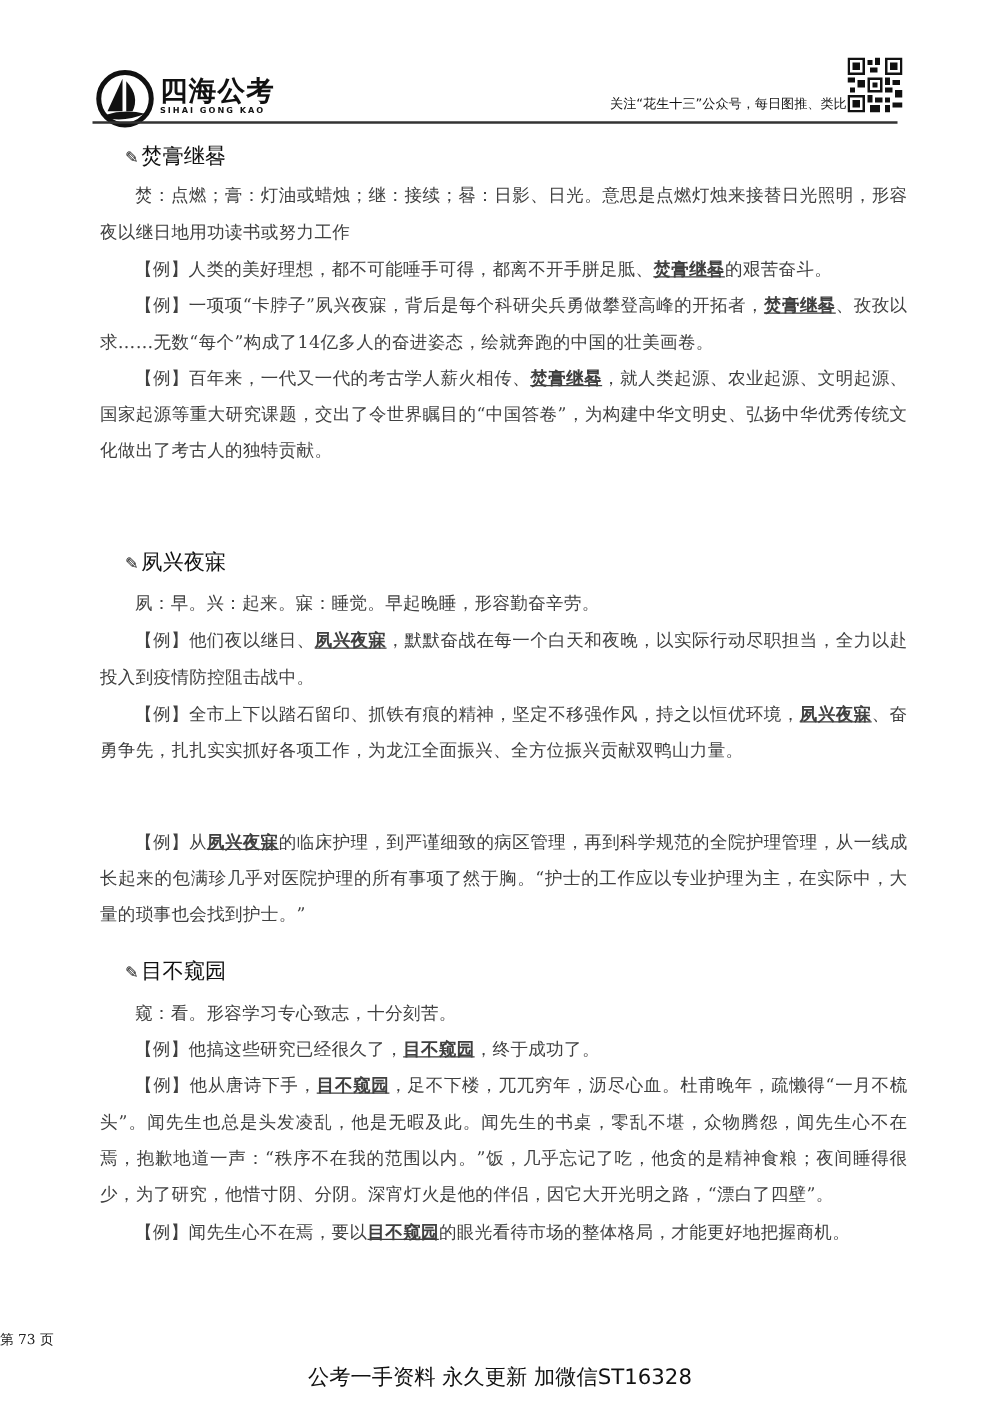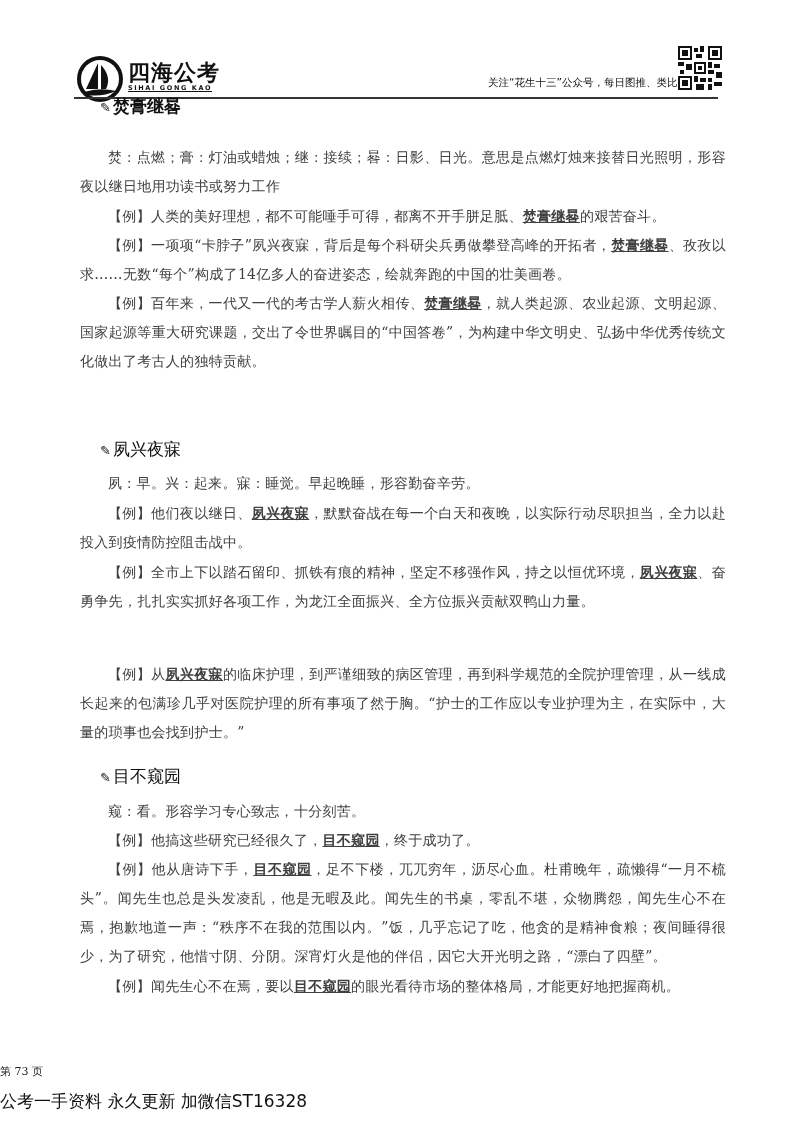--- a/index.html
+++ b/index.html
@@ -3,37 +3,37 @@
 <meta charset="utf-8">
 <style>
   html, body { margin: 0; padding: 0; background: #ffffff; }
   body { width: 800px; height: 1132px; position: relative; overflow: hidden;
          font-family: "DejaVu Serif", "Liberation Serif", serif; color: #111; }
   .header { position: absolute; left: 0; top: 0; width: 723px; height: 100px; }
   .logo { position: absolute; left: 76px; top: 55px; width: 48px; height: 48px; }
   .logo-text { position: absolute; left: 128px; top: 58px; font-family: "DejaVu Sans", sans-serif;
                font-weight: bold; font-size: 22px; letter-spacing: 1px; color: #111; }
   .logo-sub { position: absolute; left: 128px; top: 84px; font-family: "DejaVu Sans", sans-serif;
-              font-weight: bold; font-size: 6.5px; letter-spacing: 1.6px; color: #111; text-decoration: underline; }
+              font-weight: bold; font-size: 6.5px; letter-spacing: 1.6px; color: #111; }
   .header-note { position: absolute; left: 440px; top: 76px; font-family: "DejaVu Sans", sans-serif;
                  font-size: 10.5px; color: #111; margin-left: 48px; }
   .qr { position: absolute; left: 678px; top: 46px; width: 44px; height: 44px; }
   .header-rule { position: absolute; left: 74px; top: 97px; width: 644px; height: 2px; background: #333; }
 
   .section-title { position: absolute; left: 100px; font-family: "DejaVu Sans", sans-serif;
                    font-size: 17px; color: #111; }
   .section-title .pen { font-size: 13px; margin-right: 2px; }
   .para { position: absolute; left: 80px; width: 646px; font-size: 14px; line-height: 29px;
           text-indent: 2em; color: #404040; text-align: justify; letter-spacing: 0.3px; }
   .def { font-family: "DejaVu Sans", sans-serif; font-size: 14px; }
   .em { font-weight: bold; text-decoration: underline; }
 
   .page-number { position: absolute; left: 0; width: 800px; top: 1064px; text-align: left;
                  font-size: 11px; color: #222; }
-  .footer-note { position: absolute; left: 0; width: 800px; top: 1090px; text-align: left;
+  .footer-note { position: absolute; left: 0; width: 800px; top: 1090px; text-align: center;
                  font-family: "DejaVu Sans", sans-serif; font-size: 17px; color: #111; }
 </style>
 </head>
 <body>
 
 <div class="header">
   <svg class="logo" viewBox="0 0 48 48">
     <circle cx="24" cy="24" r="21" fill="none" stroke="#111" stroke-width="4"></circle>
     <path d="M22 8 L22 34 L10 34 Z" fill="#111"></path>
     <path d="M25 10 Q36 22 30 34 L25 34 Z" fill="#111"></path>
@@ -69,21 +69,21 @@
       <rect x="8" y="15" width="2" height="3" fill="#111"></rect>
     <rect x="11" y="16" width="3" height="2" fill="#111"></rect>
       <rect x="15" y="16" width="2" height="2" fill="#111"></rect>
       <rect x="18" y="18" width="4" height="2" fill="#111"></rect>
     <rect x="9" y="19" width="4" height="3" fill="#111"></rect>
       <rect x="15" y="19" width="2" height="3" fill="#111"></rect>
   </svg>
   <div class="header-rule"></div>
 </div>
 
-<div class="section-title" style="top:95px;font-weight:bold;">
+<div class="section-title" style="top:113px;">
   <span class="pen">✎</span><span>焚膏继晷</span>
 </div>
 <div class="para def" style="top:143px;">焚：点燃；膏：灯油或蜡烛；继：接续；晷：日影、日光。意思是点燃灯烛来接替日光照明，形容夜以继日地用功读书或努力工作</div>
 <div class="para" style="top:202px;"><span>【例】人类的美好理想，都不可能唾手可得，都离不开手胼足胝、</span><span class="em">焚膏继晷</span><span>的艰苦奋斗。</span></div>
 <div class="para" style="top:231px;"><span>【例】一项项“卡脖子”夙兴夜寐，背后是每个科研尖兵勇做攀登高峰的开拓者，</span><span class="em">焚膏继晷</span><span>、孜孜以求……无数“每个”构成了14亿多人的奋进姿态，绘就奔跑的中国的壮美画卷。</span></div>
 <div class="para" style="top:289px;"><span>【例】百年来，一代又一代的考古学人薪火相传、</span><span class="em">焚膏继晷</span><span>，就人类起源、农业起源、文明起源、国家起源等重大研究课题，交出了令世界瞩目的“中国答卷”，为构建中华文明史、弘扬中华优秀传统文化做出了考古人的独特贡献。</span></div>
 
 <div class="section-title" style="top:438px;">
   <span class="pen">✎</span><span>夙兴夜寐</span>
 </div>

